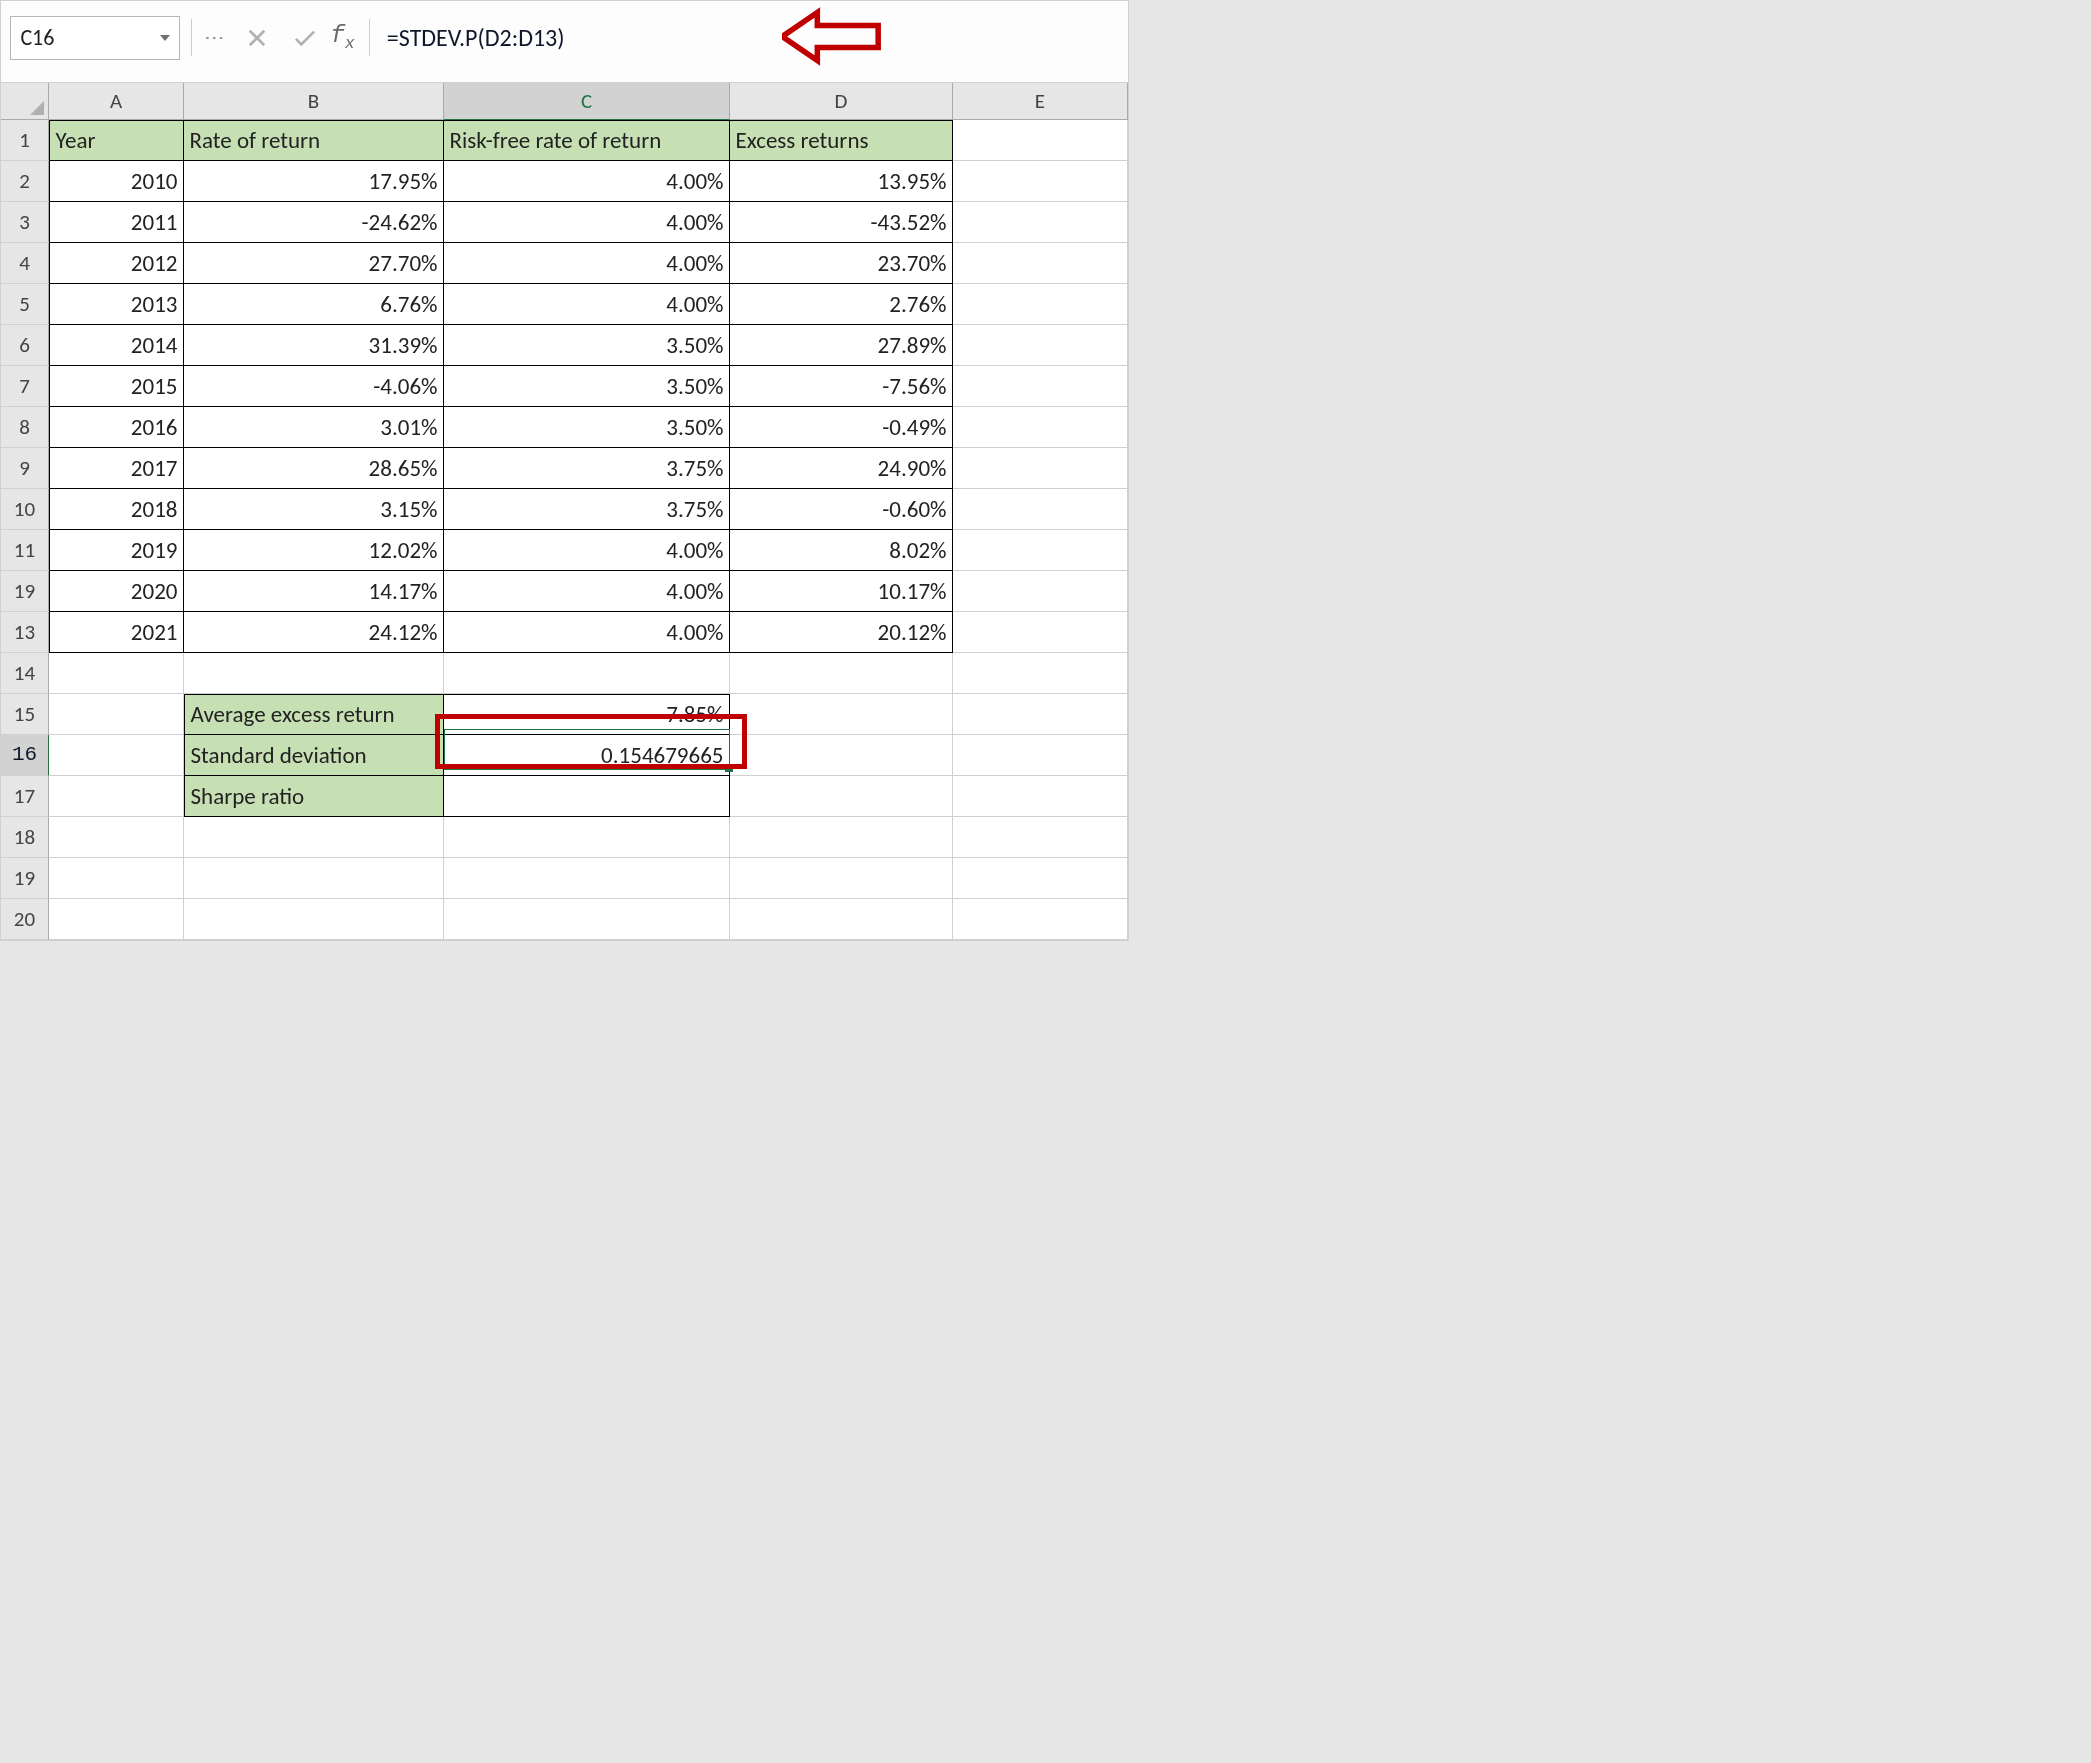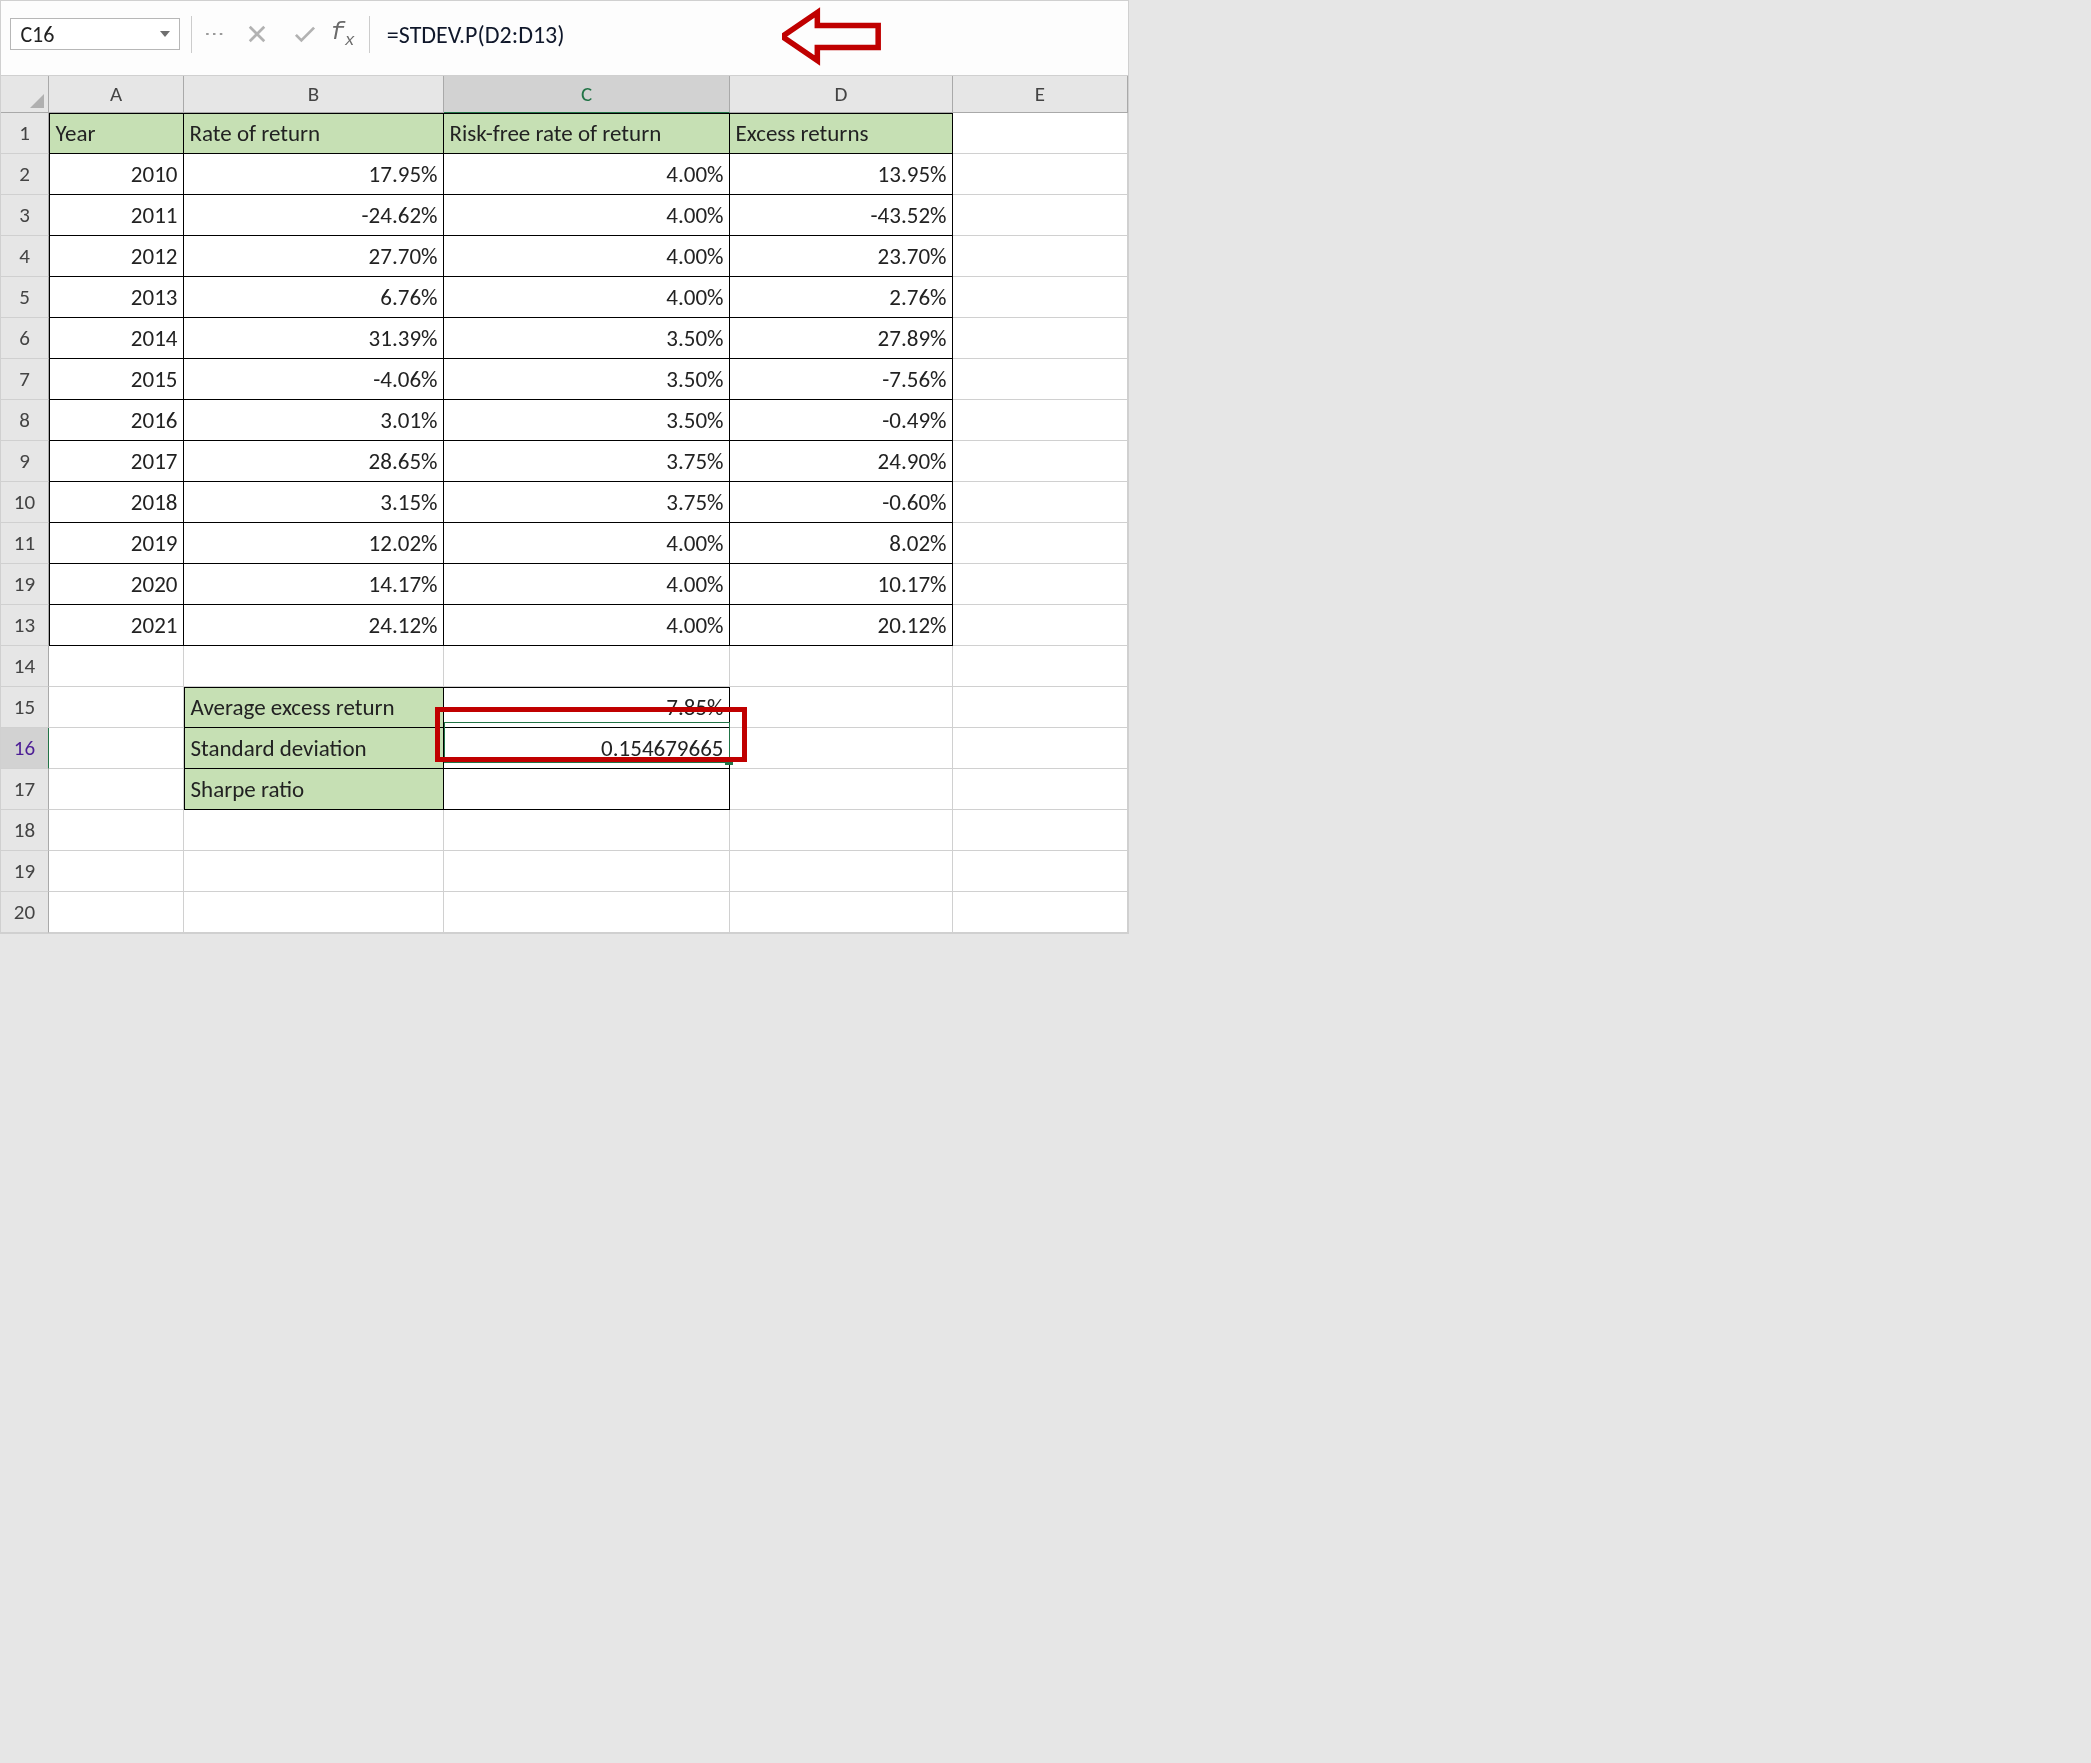--- a/index.html
+++ b/index.html
@@ -33,21 +33,21 @@
     display: flex;
     align-items: center;
     gap: 11px;
     padding: 14.8px 9.2px 22px 9.2px;
     background: #fdfdfd;
     border-bottom: 0.9px solid var(--grid-border);
     position: relative;
   }
   .name-box {
     width: 170px;
-    height: 32px;
+    height: 44px;
     border: 0.9px solid #b7b7b7;
     background: #fff;
     padding: 0 9.2px;
     display: flex;
     align-items: center;
     font-size: 22px;
     position: relative;
   }
   .name-box .caret {
     margin-left: auto;
@@ -142,21 +142,22 @@
     background: var(--header-bg);
     display: flex;
     align-items: center;
     justify-content: center;
     font-size: 21px;
     color: #444;
   }
   .rowhdr.active {
     background: #d2d2d2;
     border-right: 1.8px solid #217346;
-    color: #4c1d95;
+    color: #0f172a;
+    font-family: Liberation Mono, monospace;
   }
 
   
   .cell {
     height: var(--row-h);
     border-right: 0.9px solid var(--grid-border);
     border-bottom: 0.9px solid var(--grid-border);
     padding: 0 5.5px;
     display: flex;
     align-items: center;

